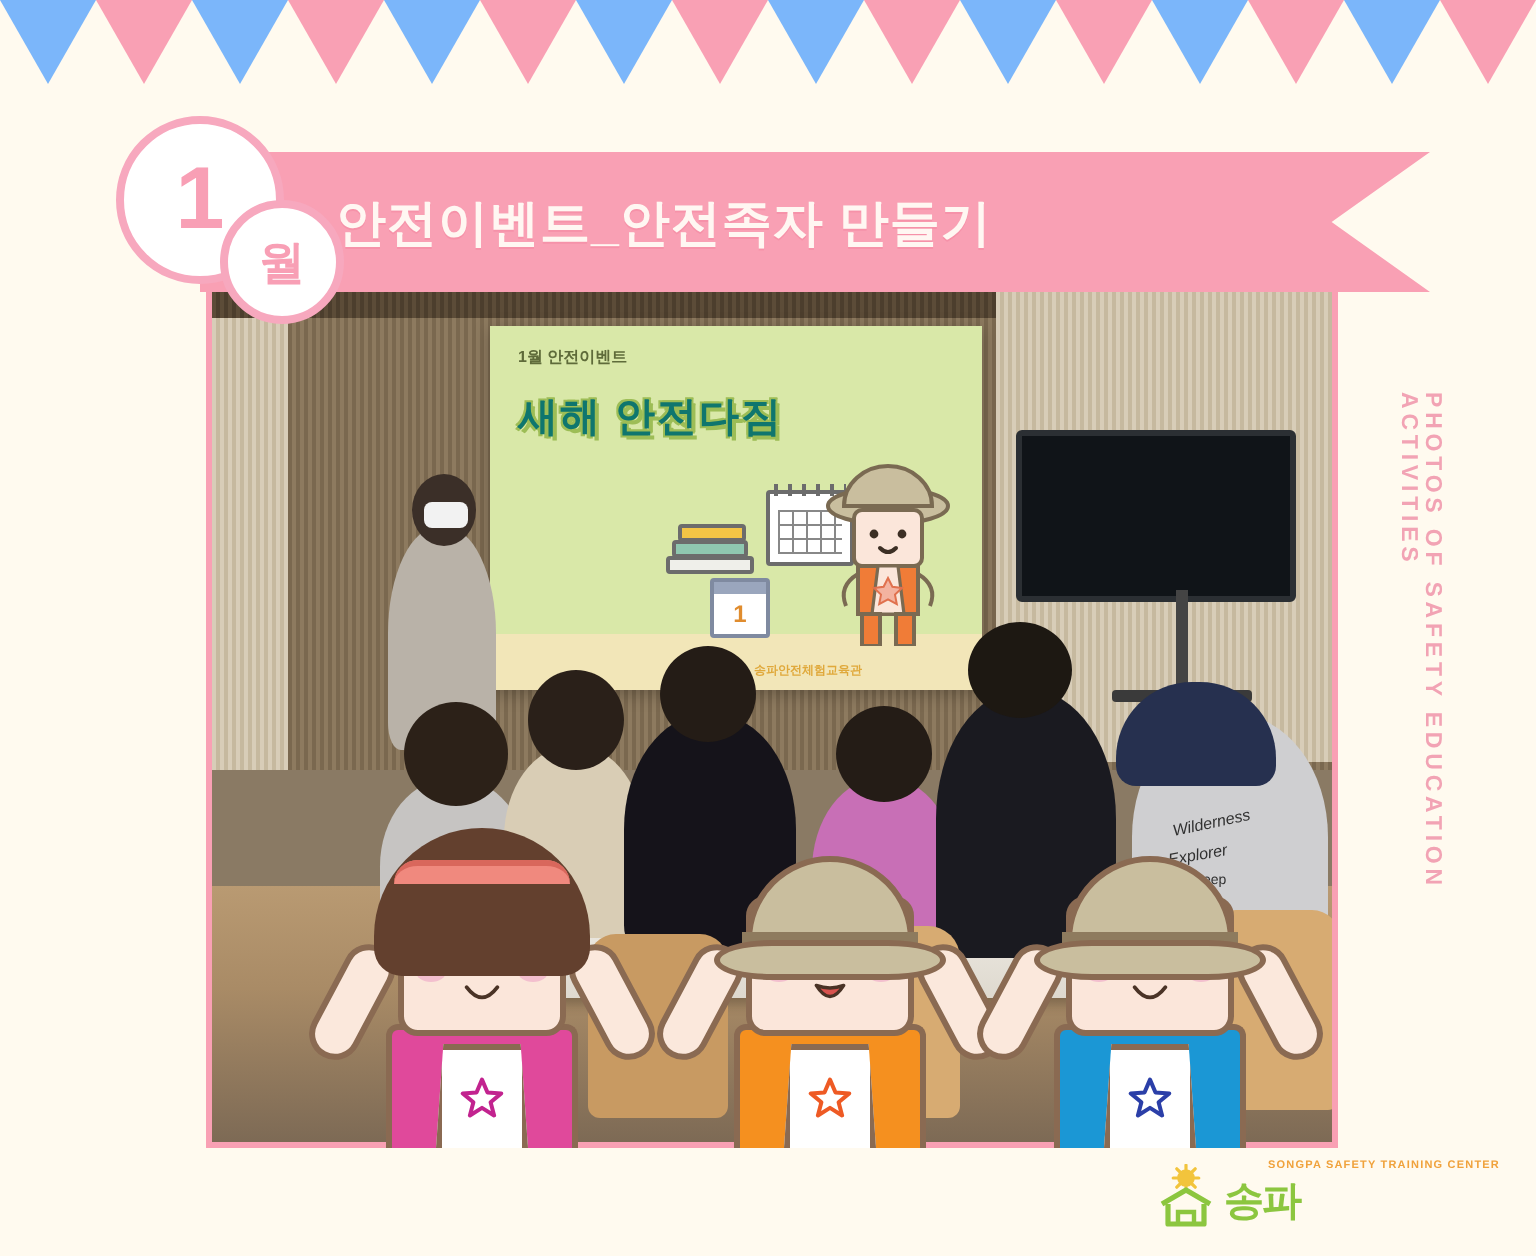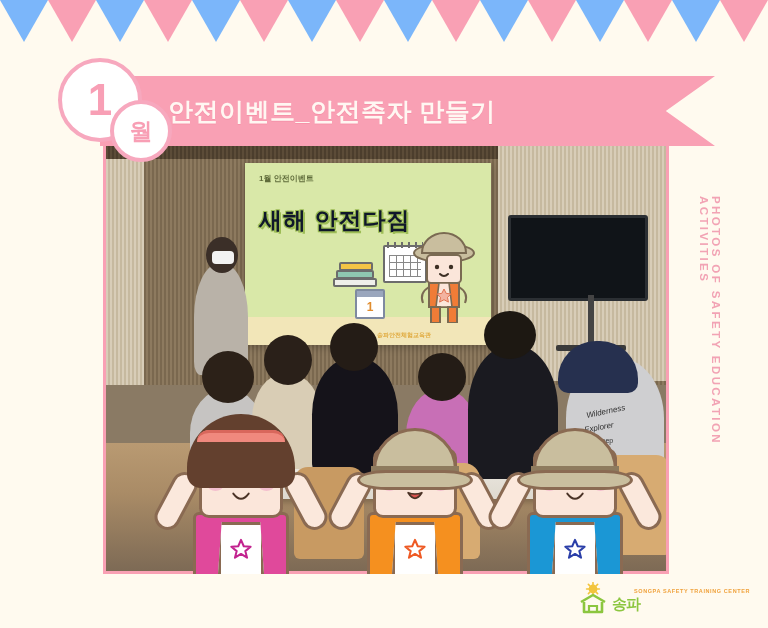--- a/index.html
+++ b/index.html
@@ -51,21 +51,21 @@
     repeating-linear-gradient(90deg,#d8cdb8 0px,#d8cdb8 2px,#c6b99f 2px,#c6b99f 4px);}
   .wall-dark{position:absolute;background:
     repeating-linear-gradient(90deg,#5c4c38 0px,#5c4c38 2px,#4c3e2d 2px,#4c3e2d 4px);}
 
   
   #screen{position:absolute;left:139px;top:18px;width:246px;height:182px;background:#D9E8A8;
     box-shadow:0 2px 8px rgba(0,0,0,.25);}
   #screen .sc-top{position:absolute;left:0;top:0;right:0;height:154px;background:#D9E8A8;}
   #screen .sc-bot{position:absolute;left:0;bottom:0;right:0;height:28px;background:#F2E6B8;}
   #screen-eyebrow{position:absolute;left:14px;top:10px;font-size:8px;font-weight:bold;color:#5f6b3a;}
-  #screen-title{position:absolute;left:14px;top:42px;font-size:23px;font-weight:bold;color:#0f172a;
+  #screen-title{position:absolute;left:14px;top:32px;font-size:20px;font-weight:bold;color:#0f766e;
     text-shadow:2px 2px 0 #9dbd56, -1px -1px 0 #9dbd56, 1px -1px 0 #9dbd56, -1px 1px 0 #9dbd56;
     letter-spacing:1px;}
   #screen-logo{position:absolute;right:60px;bottom:5px;font-size:6px;color:#E0A93C;font-weight:bold;}
 
   
   .sc-books{position:absolute;left:88px;top:96px;width:44px;height:28px;}
   .sc-cal{position:absolute;left:138px;top:82px;width:40px;height:34px;background:#fff;
     border:2px solid #6c6c6c;border-radius:2px;}
   .sc-cal .cal-top{position:absolute;left:2px;right:2px;top:-5px;height:6px;
     background:repeating-linear-gradient(90deg,#6c6c6c 0 2px,transparent 2px 7px);}
@@ -137,21 +137,21 @@
     border:3px solid #8a6a52;box-sizing:border-box;border-radius:58px/20px;}
   .hat .band{position:absolute;left:14px;bottom:14px;width:88px;height:10px;background:#8E7B5E;}
 
   
   #logo{position:absolute;right:18px;bottom:14px;height:40px;display:flex;align-items:flex-end;gap:4px;}
   #logo-mark{width:30px;height:32px;position:relative;}
   #logo-textwrap{display:flex;flex-direction:column;align-items:flex-start;}
   #logo-en{font-size:5.5px;color:#F0A23C;font-weight:bold;letter-spacing:.6px;margin-bottom:1px;
     margin-left:22px;}
   #logo-kr{display:flex;align-items:baseline;}
-  #logo-kr .songpa{font-size:15px;font-weight:bold;color:#8CC63F;letter-spacing:-1px;}
+  #logo-kr .songpa{font-size:20px;font-weight:bold;color:#8CC63F;letter-spacing:-1px;}
   #logo-kr .center{font-size:21px;font-weight:bold;color:#F2B13C;letter-spacing:-1px;}
 </style>
 </head>
 <body>
 
 <div id="page">
 
   <div id="bunting">
       <div class="pennant">
         <i style="background: rgb(123, 182, 250); clip-path: polygon(0px 0px, 100% 0px, 50% 100%);"></i>

